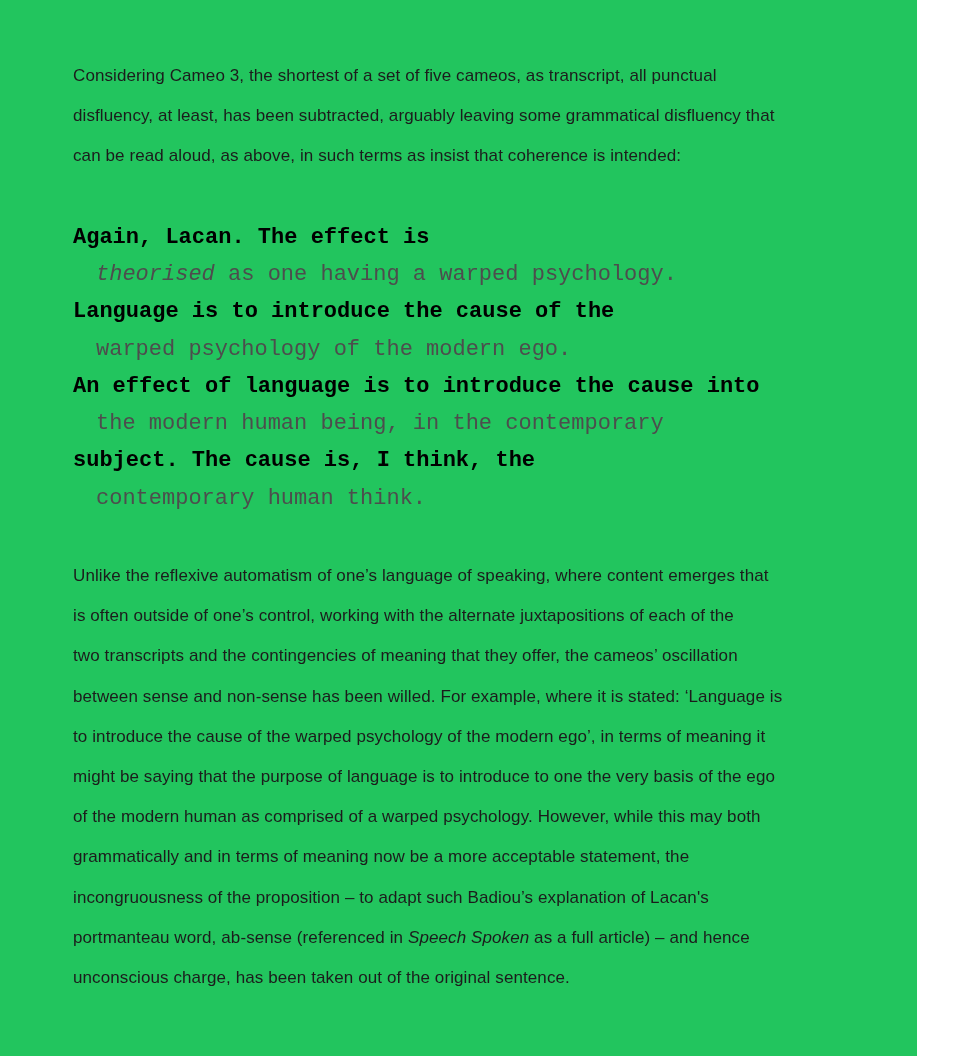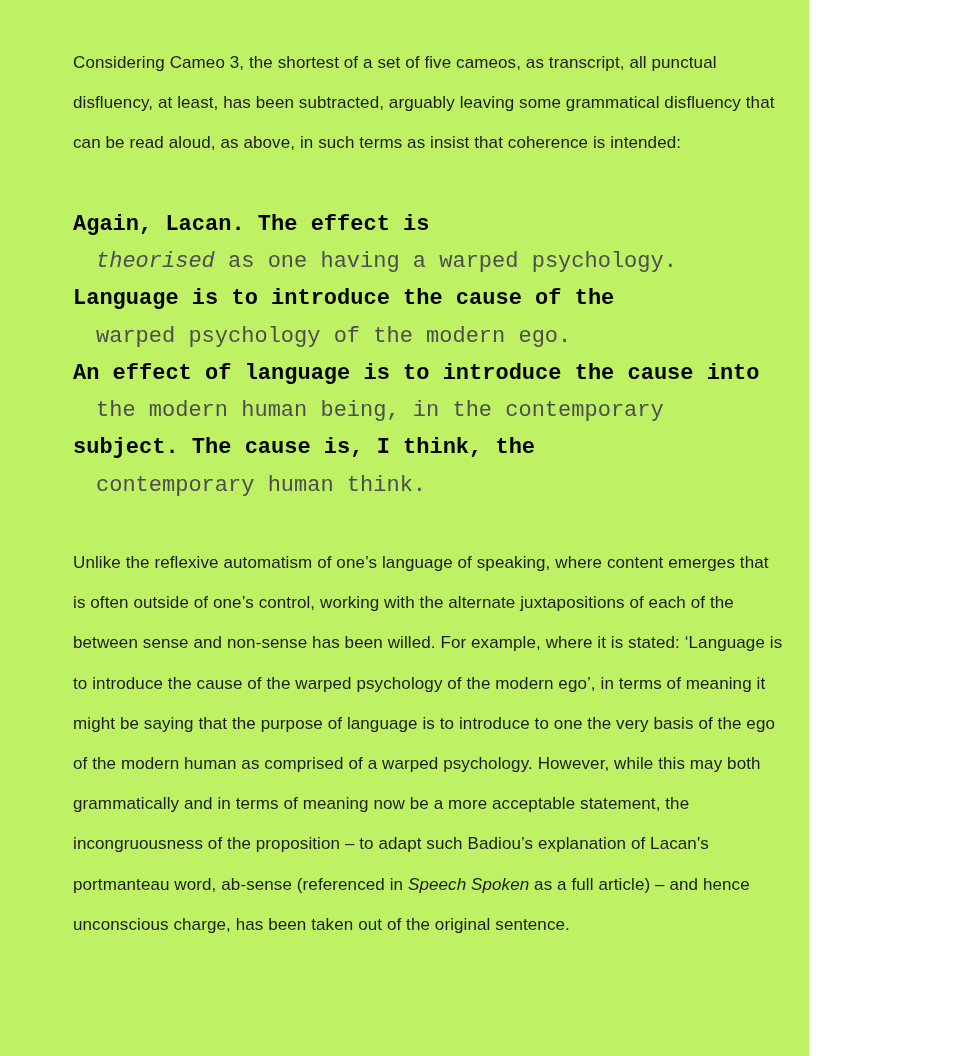--- a/index.html
+++ b/index.html
@@ -8,24 +8,24 @@
     background: #ffffff;
   }
   body {
     width: 980px;
     height: 1056px;
     overflow: hidden;
     font-family: "Liberation Sans", sans-serif;
   }
   .page {
     box-sizing: border-box;
-    width: 809px;
+    width: 917px;
     height: 1056px;
-    padding: 43px 60px 0 73px;
-    background: #bef264;
+    padding: 56px 60px 0 73px;
+    background: #22c55e;
   }
   .body-line {
     font-size: 17px;
     line-height: 40.2px;
     color: #1c1c1c;
     white-space: pre;
     letter-spacing: 0.1px;
   }
   .cameo {
     margin-top: 42px;
@@ -71,20 +71,21 @@
     <div class="mono-line mono-gray">warped psychology of the modern ego.</div>
     <div class="mono-line mono-bold">An effect of language is to introduce the cause into</div>
     <div class="mono-line mono-gray">the modern human being, in the contemporary</div>
     <div class="mono-line mono-bold">subject. The cause is, I think, the</div>
     <div class="mono-line mono-gray">contemporary human think.</div>
   </section>
 
   <section class="para">
     <div class="body-line">Unlike the reflexive automatism of one’s language of speaking, where content emerges that</div>
     <div class="body-line">is often outside of one’s control, working with the alternate juxtapositions of each of the</div>
+    <div class="body-line">two transcripts and the contingencies of meaning that they offer, the cameos’ oscillation</div>
     <div class="body-line">between sense and non-sense has been willed. For example, where it is stated: ‘Language is</div>
     <div class="body-line">to introduce the cause of the warped psychology of the modern ego’, in terms of meaning it</div>
     <div class="body-line">might be saying that the purpose of language is to introduce to one the very basis of the ego</div>
     <div class="body-line">of the modern human as comprised of a warped psychology. However, while this may both</div>
     <div class="body-line">grammatically and in terms of meaning now be a more acceptable statement, the</div>
     <div class="body-line">incongruousness of the proposition – to adapt such Badiou’s explanation of Lacan's</div>
     <div class="body-line"><span>portmanteau word, ab-sense (referenced in </span><em>Speech Spoken</em><span> as a full article) – and hence</span></div>
     <div class="body-line">unconscious charge, has been taken out of the original sentence.</div>
   </section>
 

